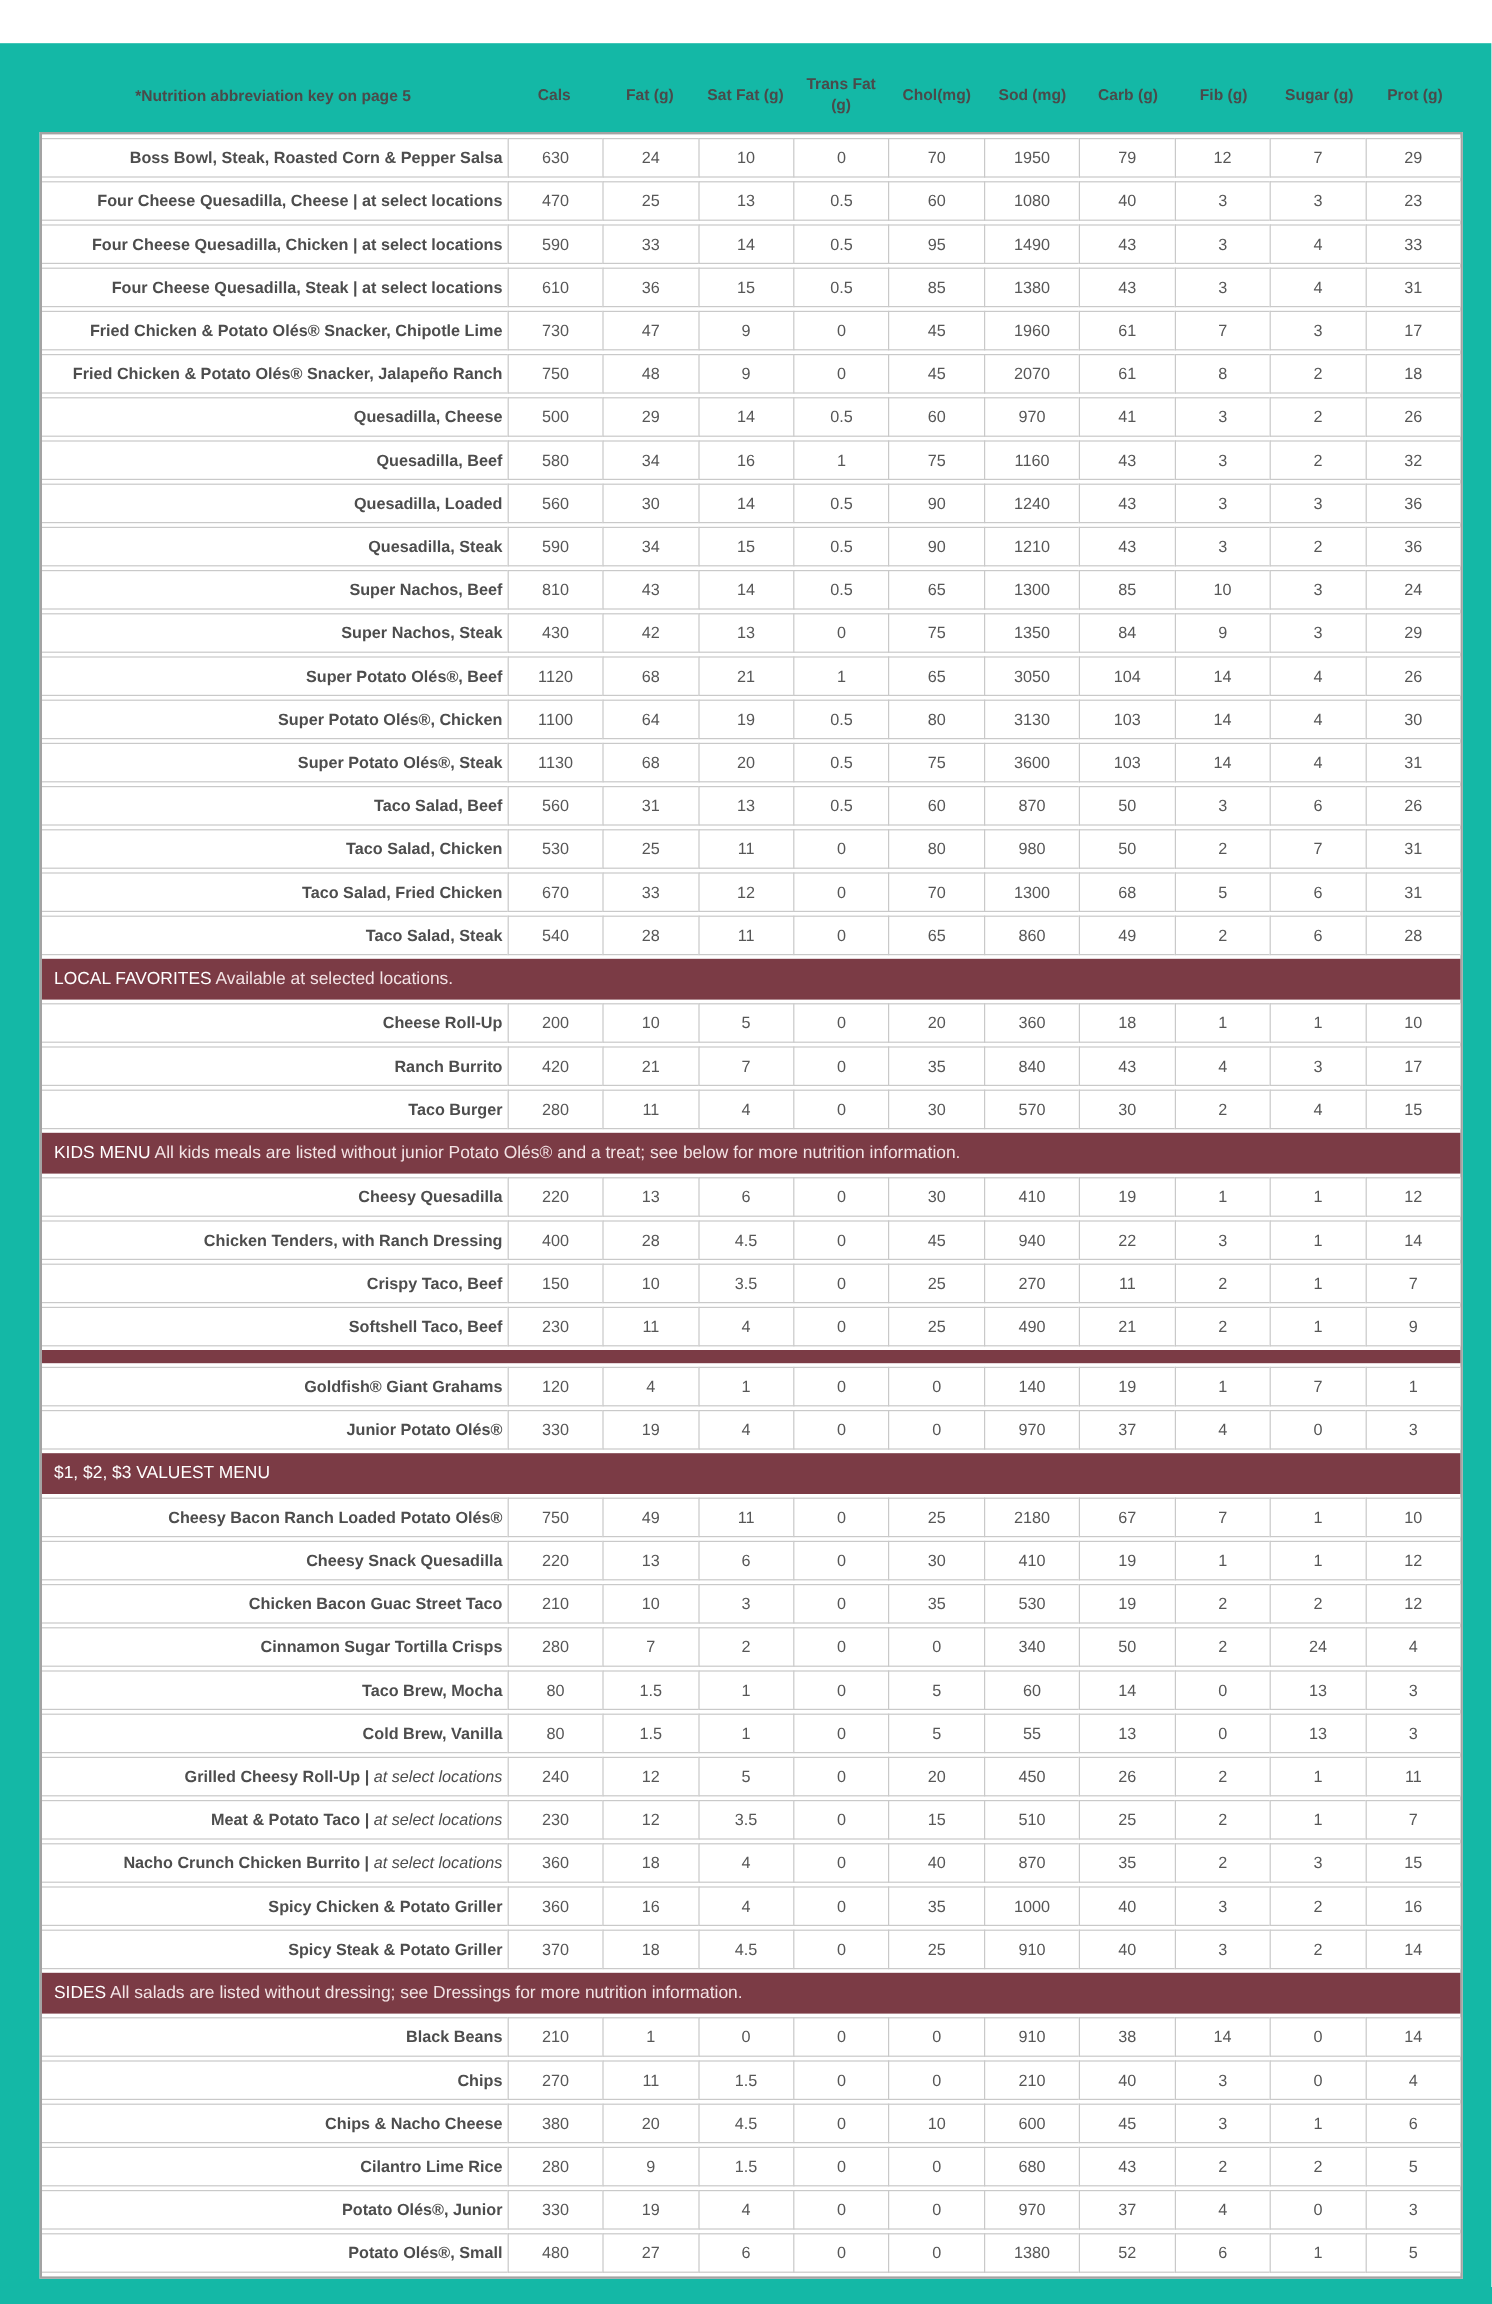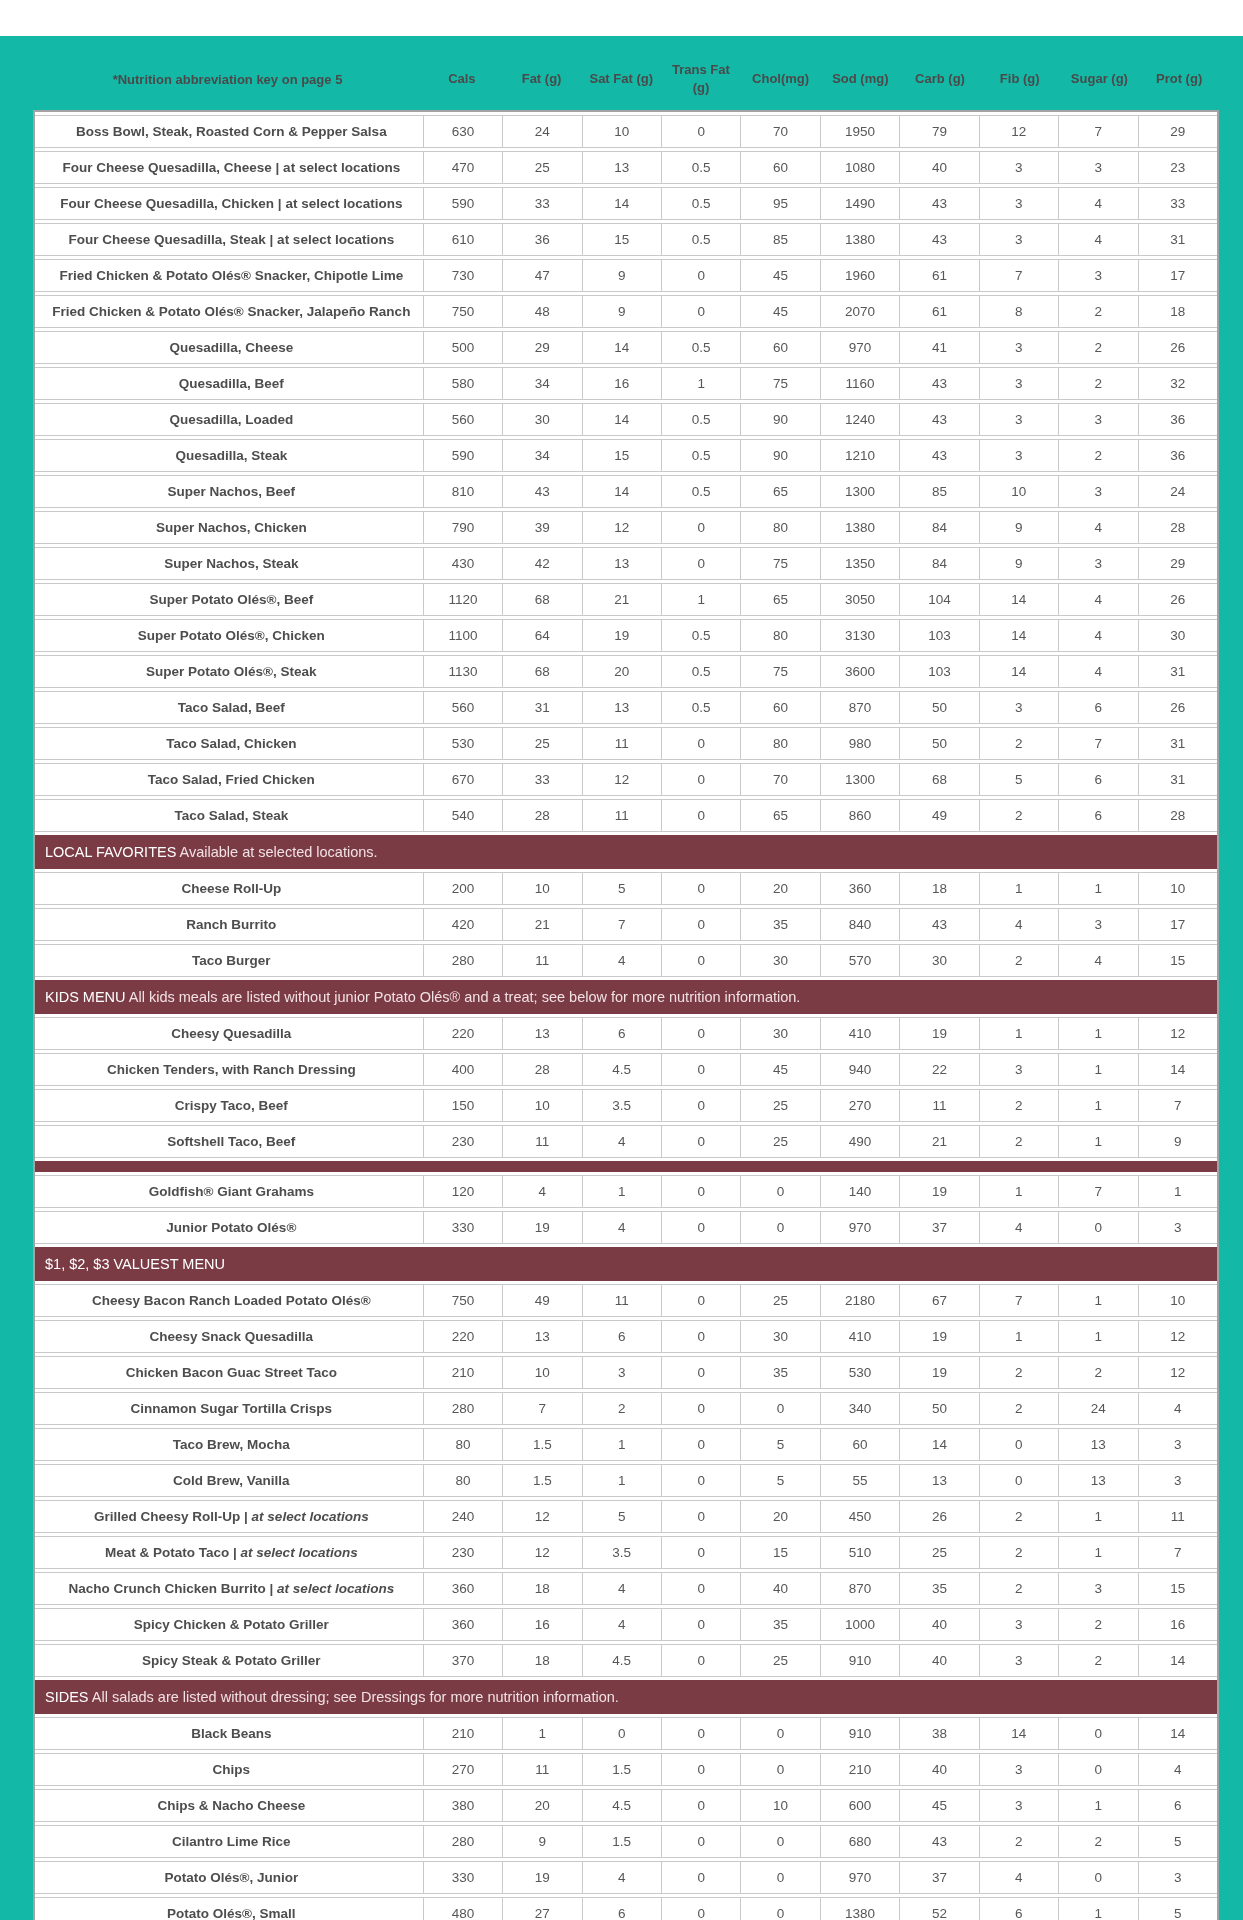--- a/index.html
+++ b/index.html
@@ -11,23 +11,23 @@
   table { width:100%; table-layout:fixed; border-collapse:separate; border-spacing:0 3px; }
   col.c-name { width:32.8%; }
   col.c-num { width:6.72%; }
 
   .head-table td { border:none; padding:12px 2px 10px; vertical-align:middle; }
   .head-table .note { font-weight:bold; font-size:13px; color:#4a4a4a; text-align:center; }
   .head-table .col-h { font-weight:bold; font-size:13px; color:#4a4a4a; text-align:center; line-height:1.4; }
 
   .body-table { border:2px solid var(--outer); background:#fff; }
   .body-table td { border-top:1px solid var(--line); border-bottom:1px solid var(--line); vertical-align:middle; background:#fff; }
-  .body-table td.name { text-align:center; padding:8px 4px 8px 9px; font-weight:bold; font-size:13.5px; color:var(--txt); border-left:none; }
+  .body-table td.name { text-align:right; padding:8px 4px 8px 9px; font-weight:bold; font-size:13.5px; color:var(--txt); border-left:none; }
   .body-table td.val { text-align:center; font-size:13.5px; color:var(--num); border-left:1px solid var(--line); padding:8px 2px; }
-  .body-table td.name .note-i { font-weight:bold; font-style:italic; }
+  .body-table td.name .note-i { font-weight:normal; font-style:italic; }
   .body-table td.sec { background:var(--maroon); border:none; padding:9px 10px; font-size:14.5px; color:#fff; }
   .body-table td.sec .t { font-weight:normal; color:#ffffff; }
   .body-table td.sec .s { font-weight:normal; color:#f2e2e4; }
   .body-table td.divider { background:var(--maroon); border:none; height:11px; padding:0; font-size:0; }
 </style>
 </head>
 <body>
 
 <div class="page">
   <div class="table-wrap">
@@ -214,33 +214,20 @@
             <td class="val">14</td>
             <td class="val">0.5</td>
             <td class="val">65</td>
             <td class="val">1300</td>
             <td class="val">85</td>
             <td class="val">10</td>
             <td class="val">3</td>
             <td class="val">24</td>
           </tr>
           <tr>
-            <td class="name">Super Nachos, Chicken</td>
-            <td class="val">790</td>
-            <td class="val">39</td>
-            <td class="val">12</td>
-            <td class="val">0</td>
-            <td class="val">80</td>
-            <td class="val">1380</td>
-            <td class="val">84</td>
-            <td class="val">9</td>
-            <td class="val">4</td>
-            <td class="val">28</td>
-          </tr>
-          <tr>
             <td class="name">Super Nachos, Steak</td>
             <td class="val">430</td>
             <td class="val">42</td>
             <td class="val">13</td>
             <td class="val">0</td>
             <td class="val">75</td>
             <td class="val">1350</td>
             <td class="val">84</td>
             <td class="val">9</td>
             <td class="val">3</td>

